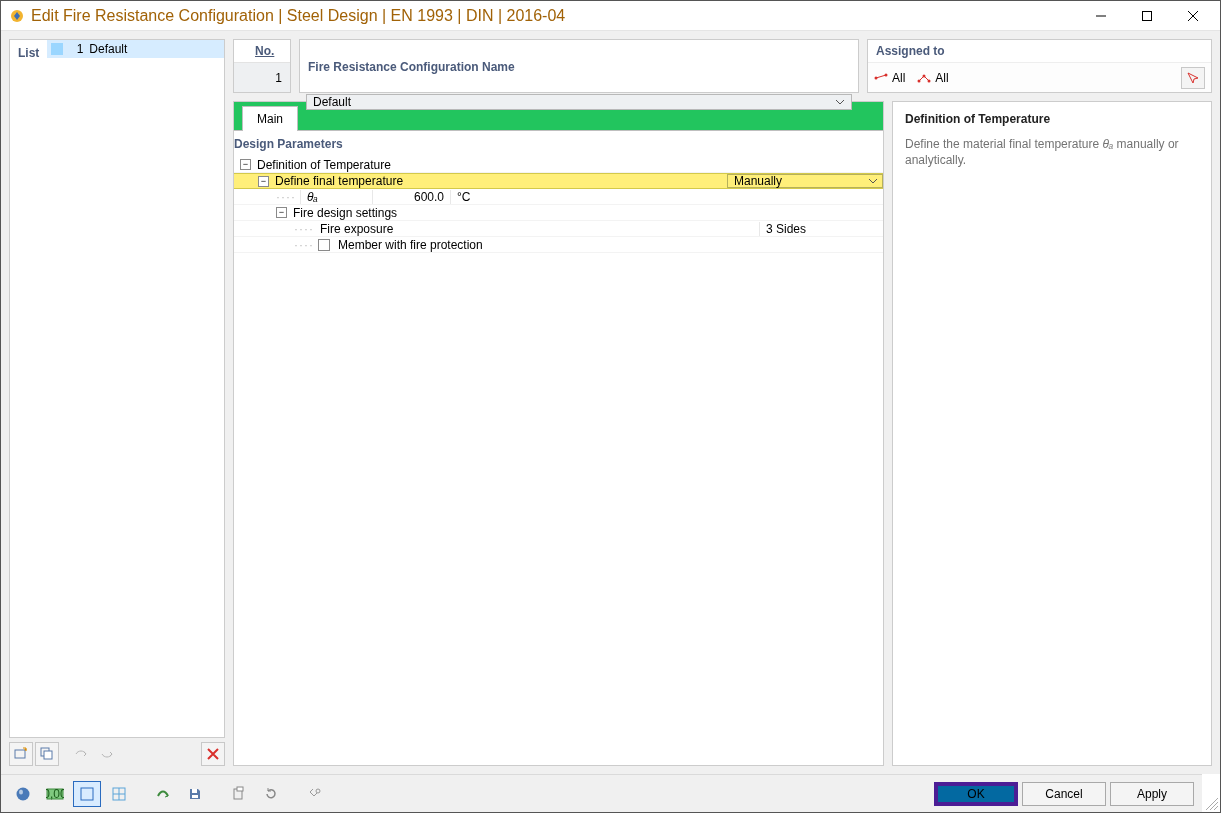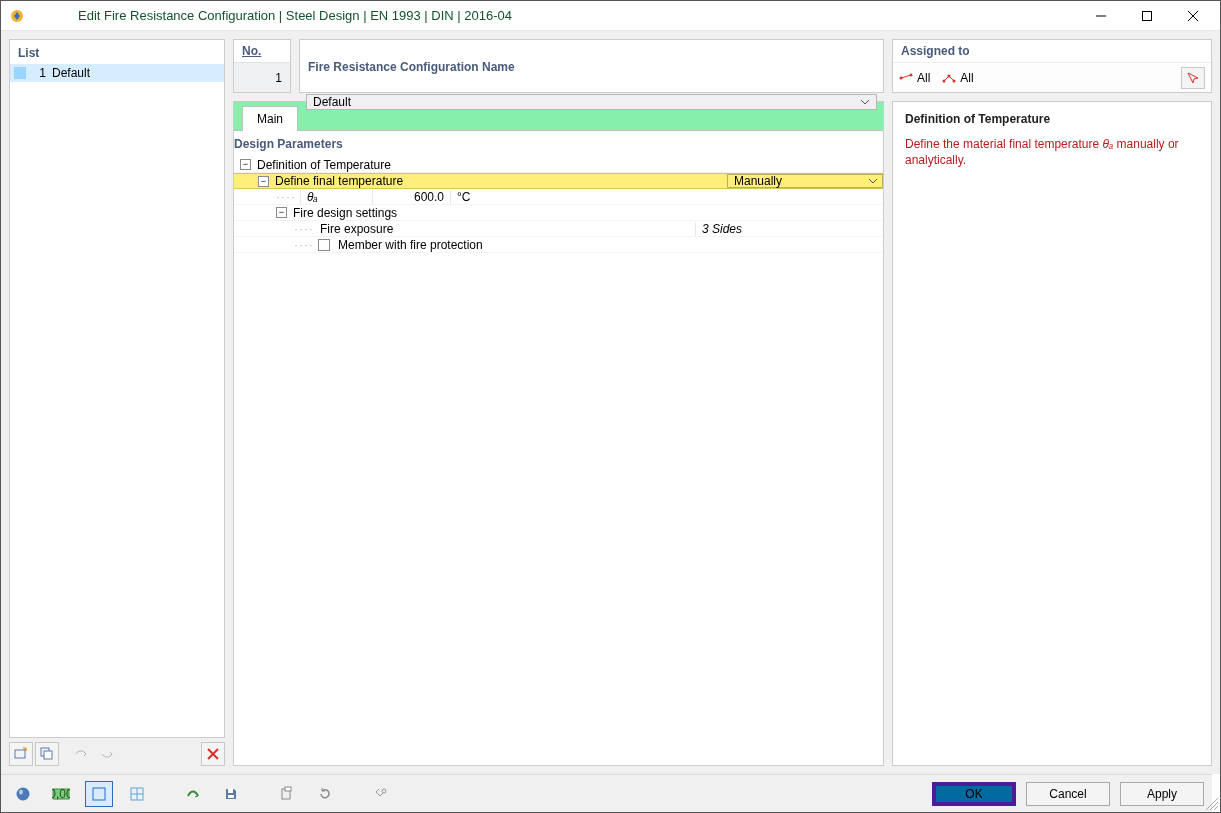--- a/index.html
+++ b/index.html
@@ -1,94 +1,94 @@
 <!DOCTYPE html>
 <html><head>
 <meta charset="utf-8">
 <style>
 * { box-sizing: border-box; margin: 0; padding: 0; font-family: "Segoe UI", Tahoma, sans-serif; font-size: 12px; }
 body { background: #fff; width: 1221px; height: 813px; overflow: hidden; border: 1px solid #555; position: relative; }
 
 
 .titlebar { height: 30px; display: flex; align-items: center; padding: 0 4px 0 8px; background: #fff; border-bottom: 1px solid #e5e5e5; }
 .titlebar .appicon { width: 16px; height: 16px; margin-right: 6px; }
-.titlebar .title { flex: 1; color: #14532d; font-size: 13px; margin-left: 47px; }
+.titlebar .title { flex: 1; color: #a16207; font-size: 16px; }
 .titlebar .winbtn { width: 46px; height: 30px; display: flex; align-items: center; justify-content: center; }
 
 
 .content { position: absolute; top: 30px; left: 0; right: 0; bottom: 38px; background: #f0f0f0; padding: 8px; display: flex; flex-direction: row; gap: 8px; }
 
 
 .left-panel { width: 216px; display: flex; flex-direction: column; gap: 4px; }
-.panel-box { background: #0f172a; border: 1px solid #ccc; display: flex; flex-direction: column; }
+.panel-box { background: #0f172a; border: 1px solid #ccc; display: flex; flex-direction: row; }
 .panel-header { color: #4a5a7a; font-weight: 600; padding: 6px 8px 4px 8px; background: #fff; }
 .list-body { flex: 1; background: #fff; }
 .list-item { display: flex; align-items: center; height: 18px; padding-left: 4px; background: #d6ecff; }
 .list-item .swatch { width: 12px; height: 12px; background: #9ad6ff; border: 0; margin-right: 4px; }
 .list-item .idx { width: 16px; text-align: right; margin-right: 6px; }
 .left-toolbar { display: flex; gap: 2px; align-items: center; }
 .tbtn { width: 24px; height: 24px; border: 1px solid #c8c8c8; background: #f4f4f4; display:flex; align-items:center; justify-content:center; }
 .tbtn.flat { border-color: transparent; background: transparent; }
 .tbtn.danger svg path { stroke: #d9302c; }
 .left-toolbar .spacer { flex: 1; }
 
 
 .center-col { flex: 1; display: flex; flex-direction: column; gap: 8px; }
 .top-row { display: flex; gap: 8px; height: 54px; }
 .no-box { width: 58px; background: #fff; border: 1px solid #ccc; display: flex; flex-direction: column; }
-.no-box .hdr { color: #4a5a7a; font-weight: 600; padding: 4px 8px; text-decoration: underline; }
+.no-box .hdr { color: #4a5a7a; font-weight: 600; padding: 4px 21px; text-decoration: underline; }
 .no-box .val { flex:1; display:flex; align-items:center; justify-content:flex-end; padding: 0 8px; background: #eef0f2; border-top:1px solid #e3e3e3; }
 .name-box { flex: 1; background: #fff; border: 1px solid #ccc; display: flex; flex-direction: column; }
 .name-box .hdr { color: #4a5a7a; font-weight: 600; padding: 20px 8px; }
 .name-box .drop { margin: 0 6px 6px 6px; height: 22px; border: 1px solid #b8b8b8; background: #eef0f2; display:flex; align-items:center; padding: 0 6px; position: relative; }
 .name-box .drop .chev { position:absolute; right:6px; }
-.assigned-box { width: 320px; background: #fff; border: 1px solid #ccc; display: flex; flex-direction: column; }
+.assigned-box { width: 345px; background: #fff; border: 1px solid #ccc; display: flex; flex-direction: column; }
 .assigned-box .hdr { color:#4a5a7a; font-weight:600; padding:4px 8px; }
 .assigned-box .body { flex:1; display:flex; align-items:center; padding: 0 6px; border-top:1px solid #eee; background:#fdfdfd; }
 .assigned-box .pick-btn { width:24px; height:22px; border:1px solid #c8c8c8; background:#f4f4f4; display:flex; align-items:center; justify-content:center; margin-left:auto; }
 .dot-all { display:flex; align-items:center; gap:4px; margin-right: 12px; }
 
 
 .mid-row { flex:1; display:flex; gap:8px; }
 .tabs-area { flex:1; background:#e8e8e8; border:1px solid #ccc; display:flex; flex-direction:column; }
-.tabstrip { height:28px; display:flex; align-items:flex-end; padding-left:8px; background: #86efac; }
+.tabstrip { height:28px; display:flex; align-items:flex-end; padding-left:8px; background: #22c55e; }
 .tab { padding: 5px 14px; background:#fff; border:1px solid #bfbfbf; border-bottom:none; position:relative; top:1px; }
 .params-box { background:#fff; border-top:1px solid #bfbfbf; flex:1; display:flex; flex-direction:column; overflow:hidden; }
 .params-hdr { color:#4a5a7a; font-weight:600; padding:6px 0; }
 .tree { background:#fff; }
 .row { display:flex; align-items:center; height:16px; border-bottom:1px solid #f3f3f3; }
 .row .indent { display:inline-block; }
 .row .exp { width:11px; height:11px; border:1px solid #8a8a8a; display:inline-flex; align-items:center; justify-content:center; font-size:9px; line-height:9px; margin-right:4px; background:#fff; }
 .row .dots { color:#bbb; margin-right:4px; letter-spacing:1px; }
 .row.highlight { background:#ffef7a; border-top:1px solid #d3c94a; border-bottom:1px solid #d3c94a; }
 .row .label { flex:1; padding-left:2px; }
 .row .col-sym { width:72px; border-left:1px solid #e8e8e8; padding-left:6px; font-style:italic; }
 .row .col-val { width:78px; border-left:1px solid #e8e8e8; text-align:right; padding-right:6px; }
 .row .col-unit { width:78px; border-left:1px solid #e8e8e8; padding-left:6px; }
 .row .col-drop { width:156px; border-left:1px solid #e8e8e8; background:#ffef7a; height:100%; display:flex; align-items:center; padding:0 6px; position:relative; border:1px solid #b6b05a; }
 .row .col-drop .chev { position:absolute; right:4px; }
-.row .col-plain { width:188px; border-left:1px solid #e8e8e8; padding-left:6px;font-style:italic; }
+.row .col-plain { width:124px; border-left:1px solid #e8e8e8; padding-left:6px; }
 .row .chk { width:12px; height:12px; border:1px solid #8a8a8a; margin-right:6px; display:inline-block; vertical-align:middle; background:#fff; }
 
 
 .help-box { width:320px; background:#fff; border:1px solid #ccc; padding:10px 12px; }
 .help-box .h { font-weight:600; color:#222; margin-bottom:10px; }
-.help-box .t { color:#b91c1c; line-height:1.35; }
+.help-box .t { color:#737373; line-height:1.35; }
 
 
 .comment-row { height:56px; display:flex; gap:8px; }
 .comment-box { flex:1; background:#fff; border:1px solid #ccc; display:flex; flex-direction:column; }
 .comment-box .hdr { color:#4a5a7a; font-weight:600; padding:4px 8px; }
 .comment-body { flex:1; display:flex; align-items:center; padding:0 6px 6px 6px; gap:4px; }
 .comment-input { flex:1; height:22px; border:1px solid #b8b8b8; background:#eef0f2; position:relative; }
 .comment-input .chev { position:absolute; right:6px; top:4px; }
 .empty-box { width:160px; background:#fff; border:1px solid #ccc; }
 
 
-.bottombar { position:absolute; left:0; right:8px; bottom:0; height:38px; background:#f0f0f0; border-top:1px solid #dadada; display:flex; align-items:center; padding: 0 8px; gap:10px; }
+.bottombar { position:absolute; left:0; right:18px; bottom:0; height:38px; background:#f0f0f0; border-top:1px solid #dadada; display:flex; align-items:center; padding: 0 8px; gap:4px; }
 .bottombar .spacer { flex:1; }
 .btn { height:24px; min-width:84px; border:1px solid #a9a9a9; background:#f4f4f4; padding: 0 10px; display:flex; align-items:center; justify-content:center; }
 .btn.primary { border:4px solid #4c1d95; background:#0369a1; }
 .ibtn { width:28px; height:26px; border:1px solid transparent; background:transparent; display:flex; align-items:center; justify-content:center; }
 .ibtn.active { border:1px solid #2a6bbf; background:#d9ecff; }
 
 .resize-grip { position:absolute; right:2px; bottom:2px; width:12px; height:12px; }
 
 svg { display:block; }
 </style>

